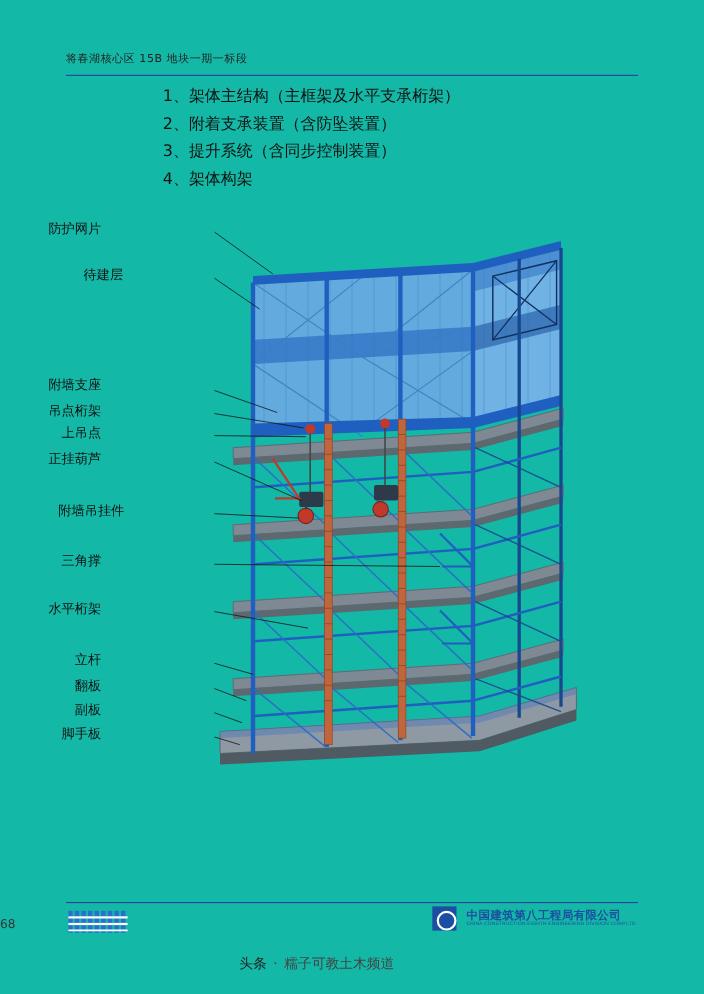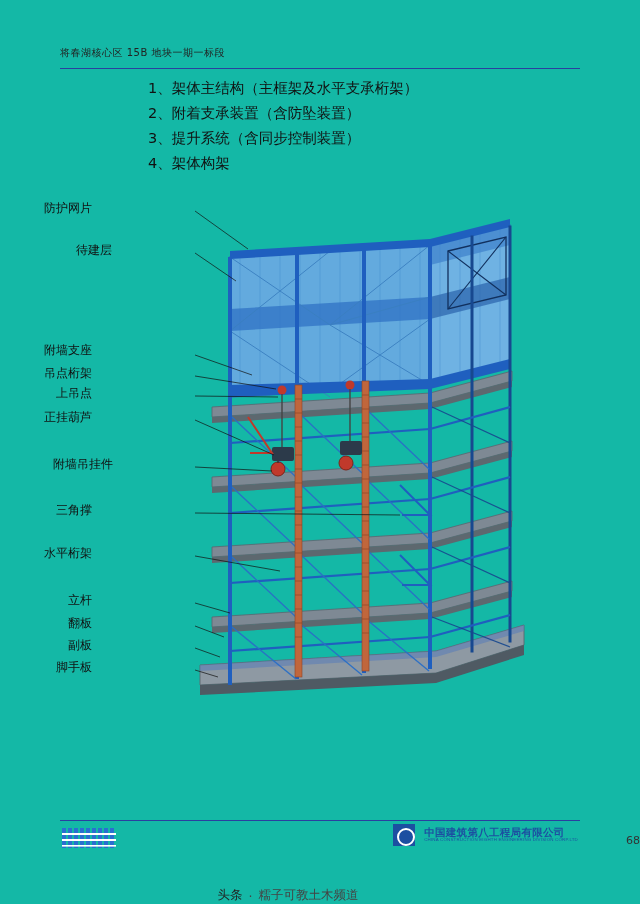--- a/index.html
+++ b/index.html
@@ -97,21 +97,21 @@
     left: 62px;
     top: 826px;
     width: 56px;
     height: 26px;
   }
   .page-number {
     position: absolute;
     left: 0;
     top: 834px;
     width: 640px;
-    text-align: right;
+    text-align: left;
     font-size: 11px;
     color: #333;
     font-family: "DejaVu Sans", sans-serif;
   }
   .footer-company {
     position: absolute;
     right: 62px;
     top: 824px;
     display: flex;
     align-items: center;
@@ -149,21 +149,21 @@
   }
 
   
   .source-bar {
     position: absolute;
     left: 0;
     top: 868px;
     width: 576px;
     height: 36px;
     display: flex;
-    align-items: flex-end;
+    align-items: flex-start;
     justify-content: center;
     gap: 6px;
   }
   .toutiao-badge {
     font-size: 12.5px;
     color: #222;
     font-family: "DejaVu Sans", sans-serif;
   }
   .source-name {
     font-size: 12.5px;

